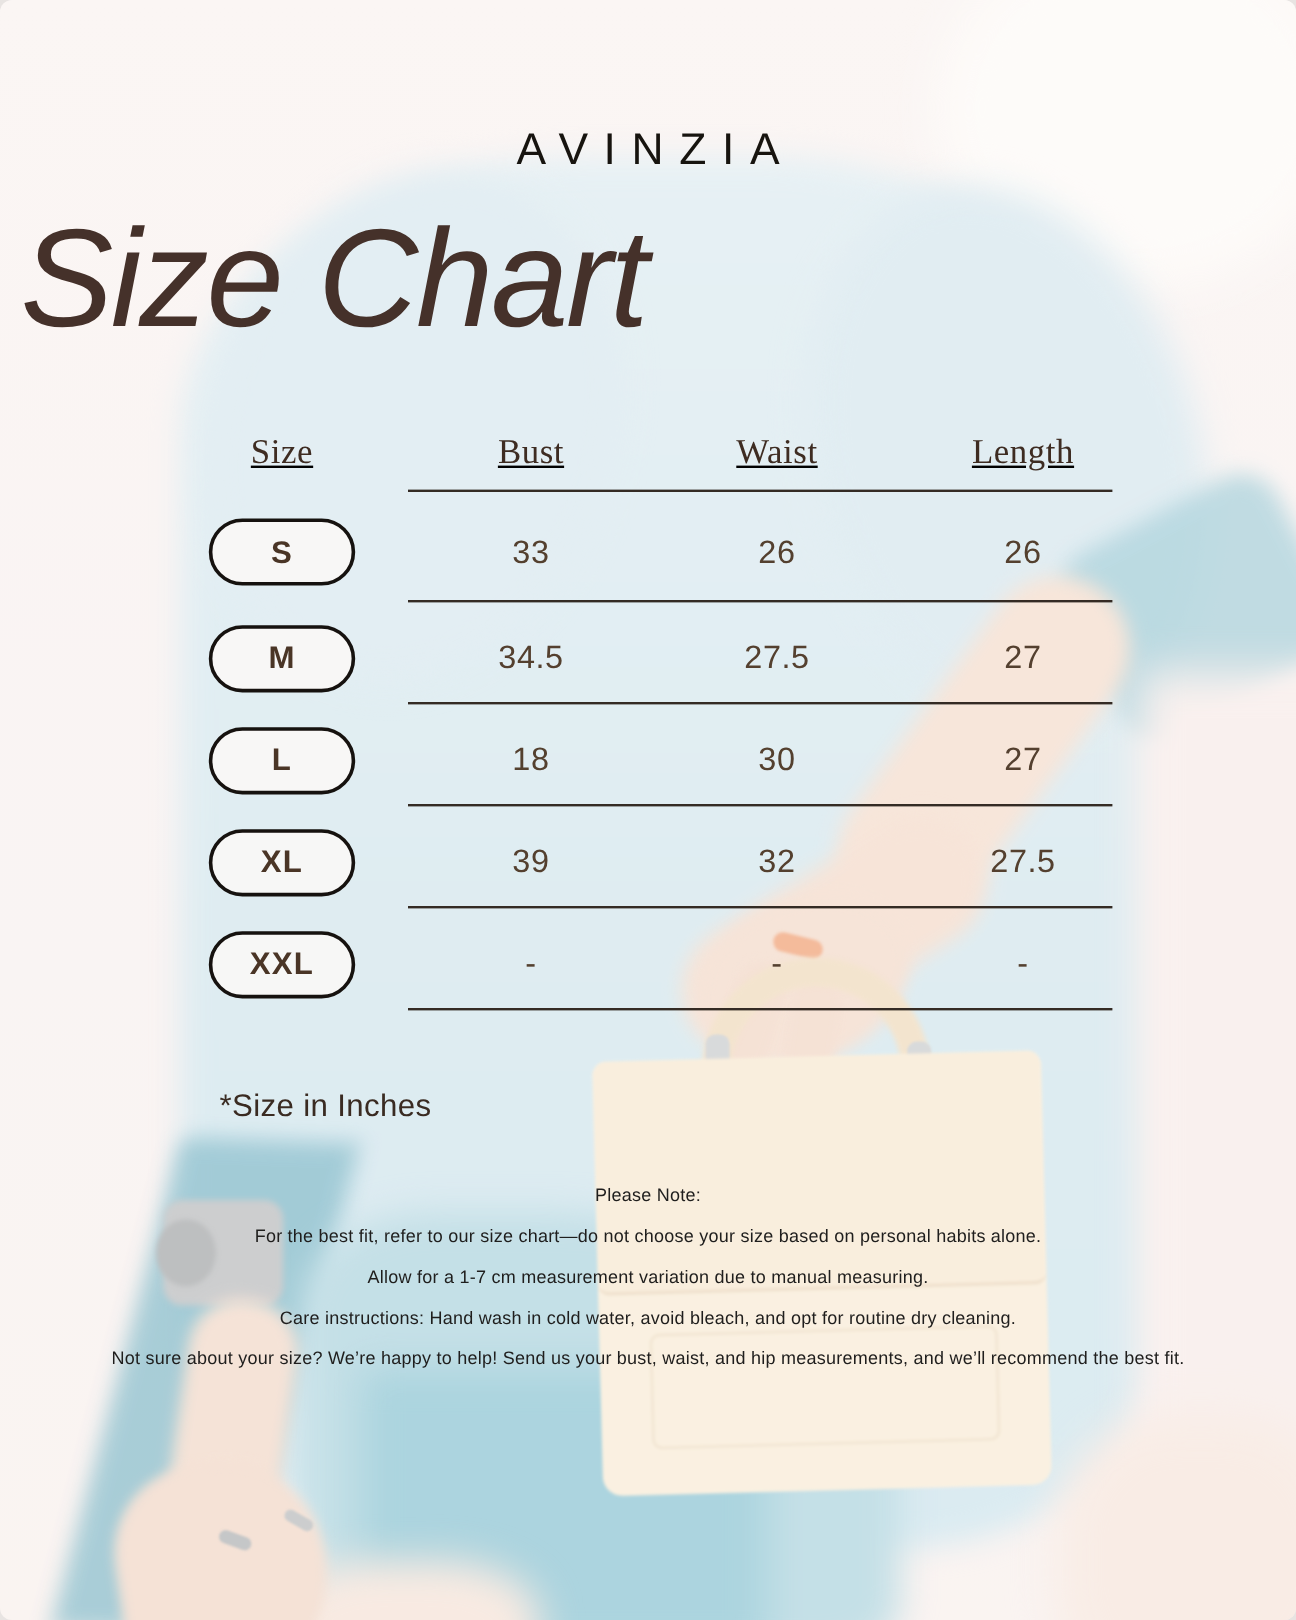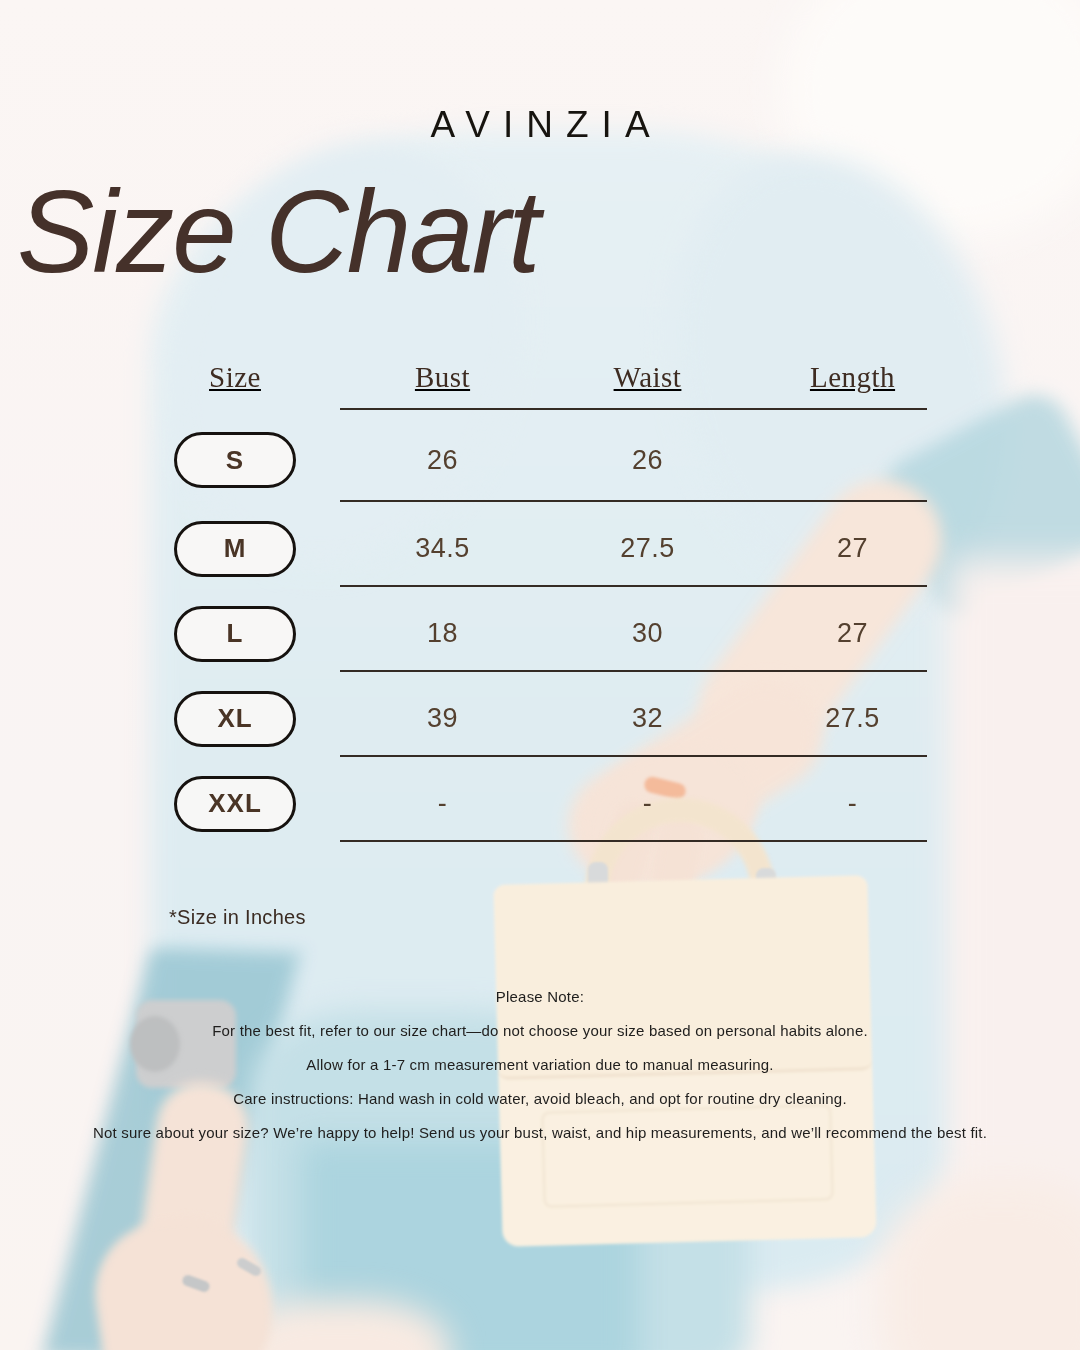--- a/index.html
+++ b/index.html
@@ -1,19 +1,19 @@
 <!DOCTYPE html>
 <html><head>
 <meta charset="utf-8">
 <style>
   html,body{margin:0;padding:0;background:#e8e4e2;}
   .canvas{
     position:relative;width:1080px;height:1350px;overflow:hidden;
     background:linear-gradient(180deg,#faf4f3 0%,#f8f1f1 60%,#f9f1ef 100%);
-    font-family:"Liberation Sans",sans-serif;margin:0 auto;
+    font-family:"Liberation Sans",sans-serif;margin:0 auto;border-radius:10px;
   }
   .canvas *{box-sizing:border-box;}
 
   
   .bg{position:absolute;inset:0;pointer-events:none;}
   .bg div{position:absolute;}
   .sh-hair{left:780px;top:-60px;width:340px;height:300px;background:#fefcfa;border-radius:50%;filter:blur(22px);}
   .sh-shirt-main{left:150px;top:130px;width:810px;height:1160px;background:linear-gradient(180deg,#dcecf3 0%,#d0e6ef 55%,#c9e4ef 100%);border-radius:42% 40% 26% 30% / 20% 22% 14% 16%;filter:blur(12px);}
   .sh-shoulder-l{left:180px;top:140px;width:330px;height:430px;background:#d6e8f1;border-radius:50%;transform:rotate(18deg);filter:blur(14px);}
   .sh-shoulder-r{left:680px;top:150px;width:320px;height:460px;background:#d4e7f0;border-radius:50%;transform:rotate(-16deg);filter:blur(14px);}
@@ -66,21 +66,21 @@
   .rule{position:absolute;left:210px;bottom:0;width:587px;height:2px;background:#342b24;}
   .cell{text-align:center;}
   .hcell{font-family:"Liberation Serif",serif;font-size:29px;color:#3e2c22;letter-spacing:.5px;}
   .vcell{font-size:27px;color:#54402f;letter-spacing:.5px;}
   .pill{
     width:122px;height:56px;margin:0 auto;display:flex;align-items:center;justify-content:center;
     background:rgba(250,248,246,.88);border:3px solid #16120f;border-radius:28px;
     font-weight:700;font-size:26px;color:#4a3526;letter-spacing:1px;
   }
 
-  .footnote{position:absolute;left:169px;top:906px;font-size:20px;color:#3a2b22;letter-spacing:.3px;}
+  .footnote{position:absolute;left:183px;top:906px;font-size:26px;color:#3a2b22;letter-spacing:.3px;}
 
   .note{
     position:absolute;top:980px;left:50%;transform:translateX(-50%);
     width:930px;text-align:center;font-size:15px;line-height:34px;color:#1f1e1d;letter-spacing:.2px;
   }
   .note p{margin:0;}
 </style>
 </head>
 <body>
 
@@ -130,20 +130,21 @@
       <div class="cell hcell">Bust</div>
       <div class="cell hcell">Waist</div>
       <div class="cell hcell">Length</div>
       <div class="rule"></div>
     </div>
 
     <div class="trow first">
       <div class="cell">
           <div class="pill">S</div>
         </div>
+      <div class="cell vcell">33</div>
       <div class="cell vcell">26</div>
       <div class="cell vcell">26</div>
       <div class="rule"></div>
     </div>
 
     <div class="trow">
       <div class="cell">
           <div class="pill">M</div>
         </div>
       <div class="cell vcell">34.5</div>

